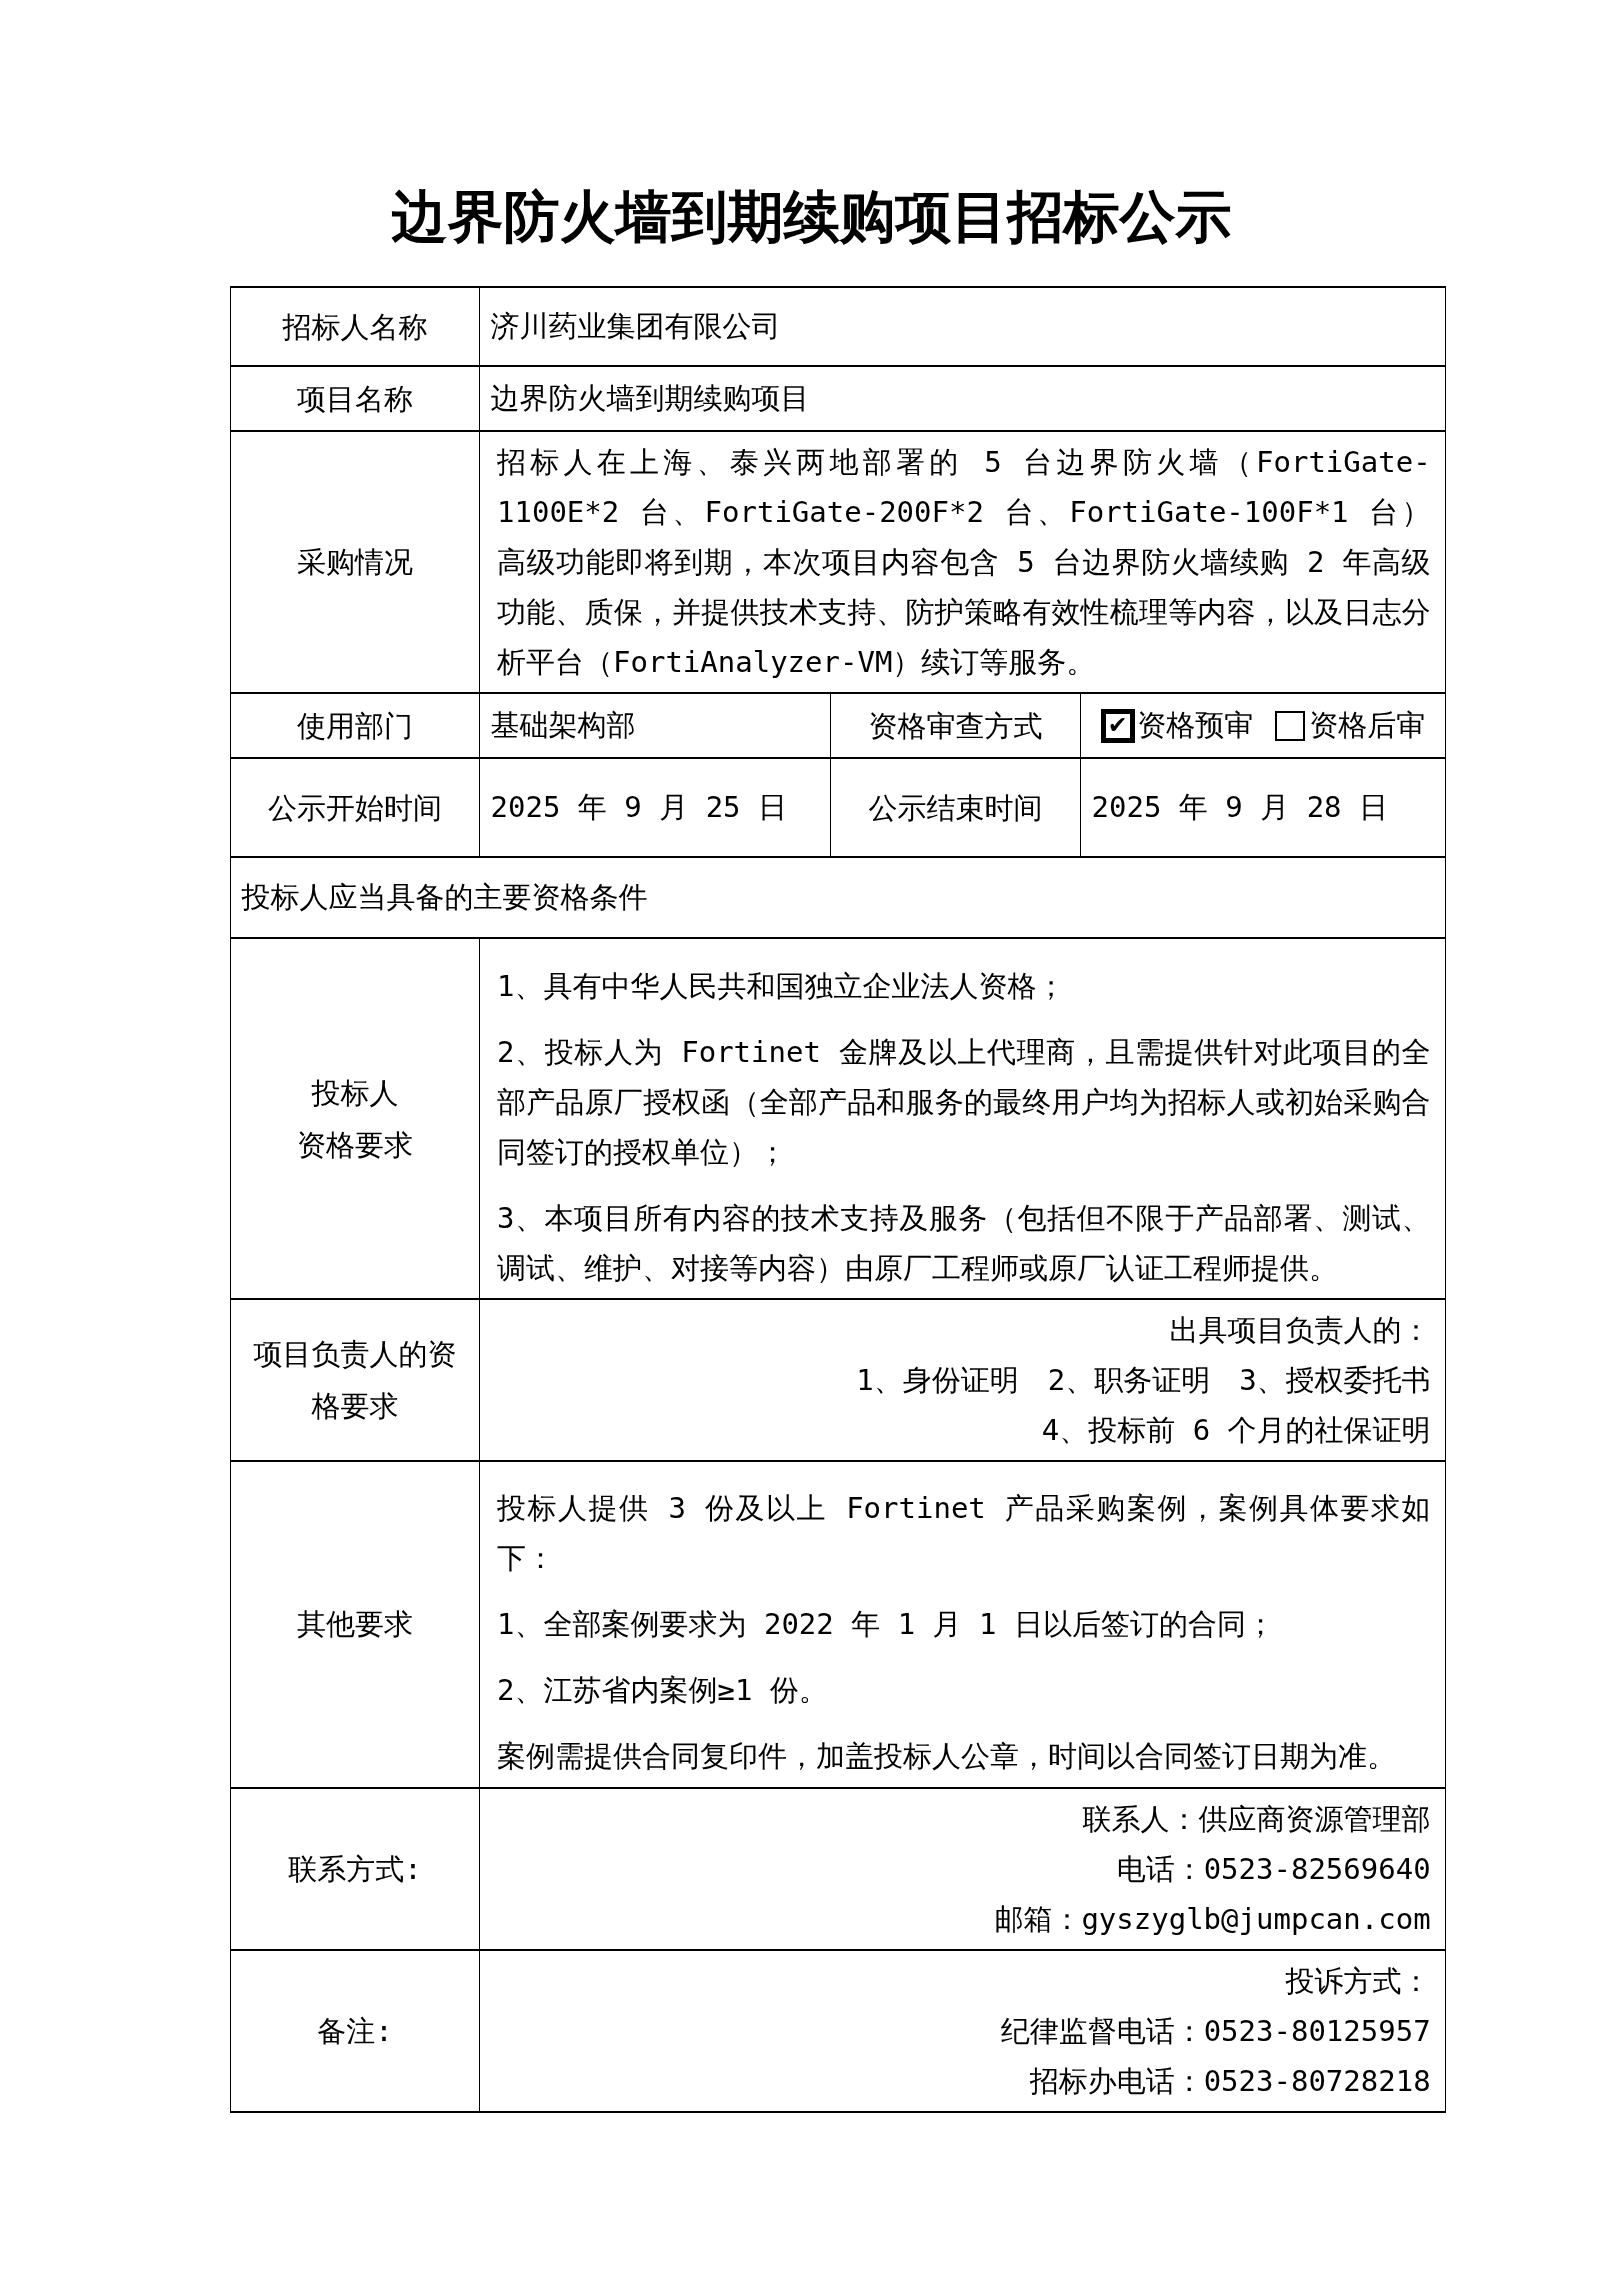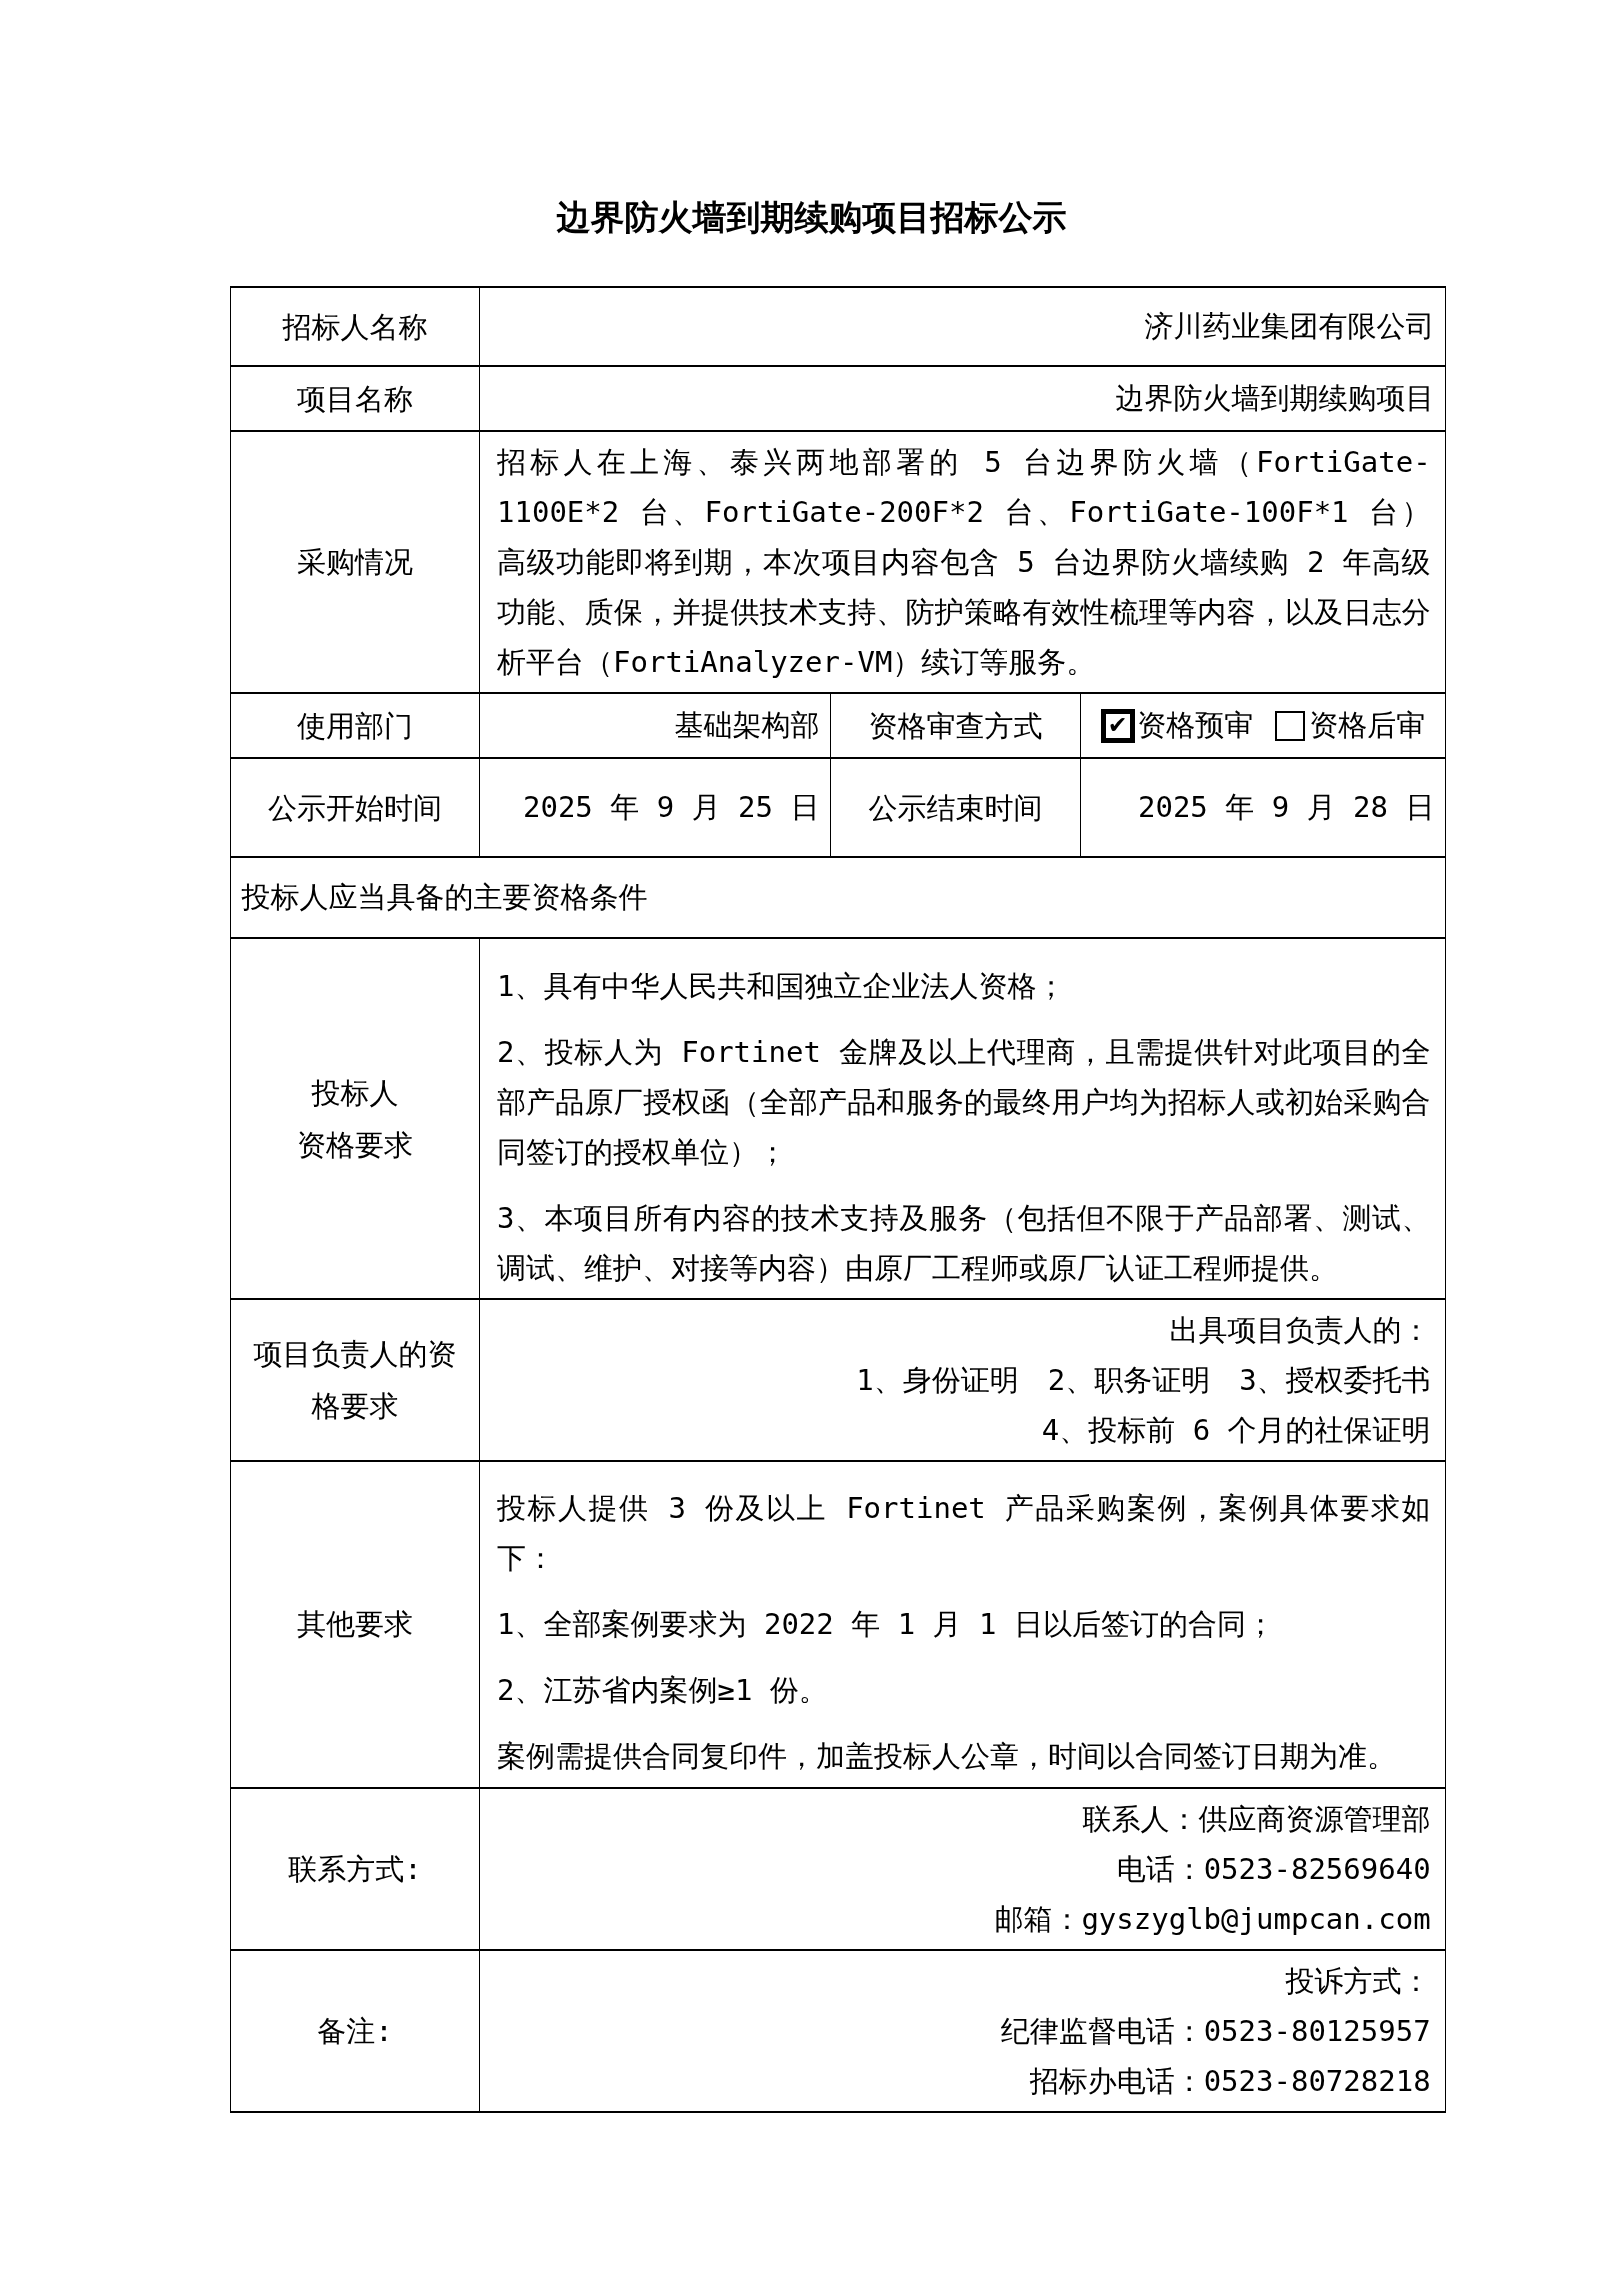--- a/index.html
+++ b/index.html
@@ -11,21 +11,21 @@
     width: 1623px;
     height: 2295px;
     position: relative;
     font-family: "DejaVu Sans Mono", "DejaVu Sans", monospace;
     color: #000000;
   }
   .doc-title {
     margin: 191px 0 0 0;
     width: 1623px;
     text-align: center;
-    font-size: 34px;
+    font-size: 56px;
     font-weight: bold;
     line-height: 52px;
     font-family: "DejaVu Sans Mono", "DejaVu Serif", monospace;
   }
   table.tender {
     border-collapse: collapse;
     table-layout: fixed;
     width: 1216px;
     margin: 43px 0 0 230px;
   }
@@ -35,21 +35,21 @@
     vertical-align: middle;
     font-size: 29px;
     overflow: hidden;
   }
   td.label {
     text-align: center;
     padding: 5.2px 15.7px;
     line-height: 52px;
   }
   td.value-center {
-    text-align: right;
+    text-align: left;
     padding: 2.6px 10.5px;
     line-height: 43px;
     margin-top: 13px;
   }
   td.para {
     padding: 5.2px 14.4px 5.2px 17px;
     line-height: 50px;
     text-align: right;
   }
   td.para.justify div, td.para.justify {

